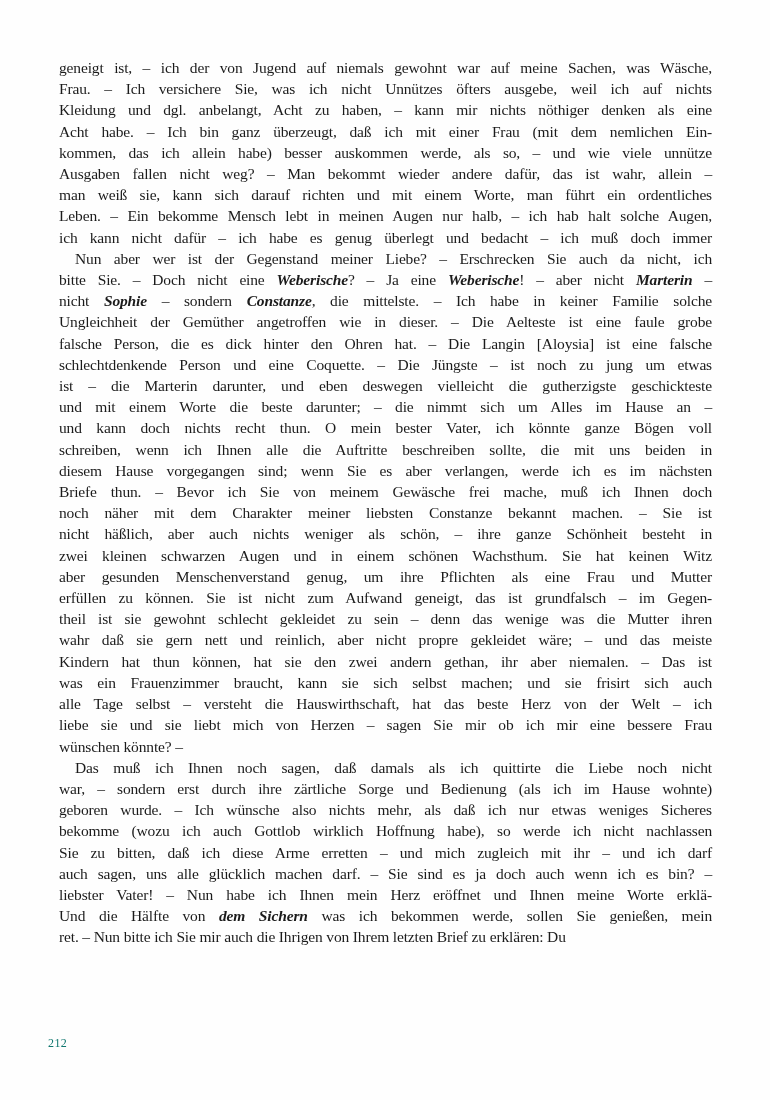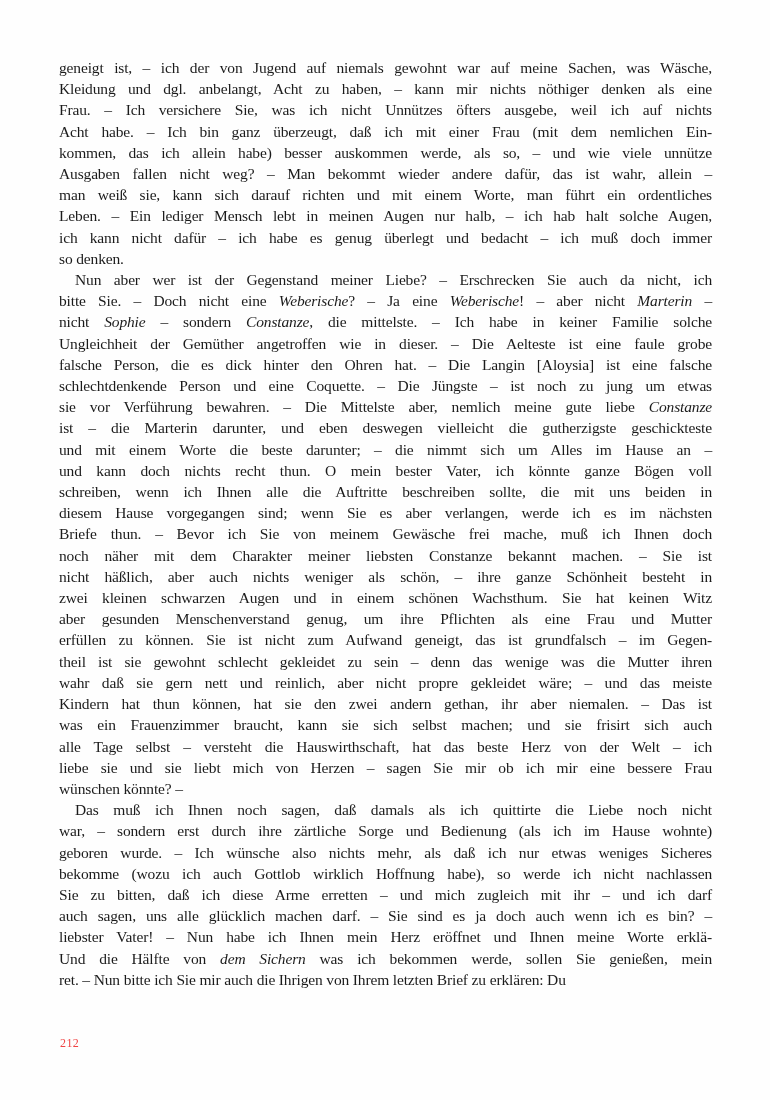--- a/index.html
+++ b/index.html
@@ -32,52 +32,51 @@
   }
   .line.last {
     text-align-last: left;
     -moz-text-align-last: left;
   }
   .line.indent {
     text-indent: 16px;
   }
   .line i {
     font-style: italic;
+    font-weight: bold;
   }
   .page-number {
     position: absolute;
-    left: 60px;
+    left: 48px;
     top: 1036px;
     font-size: 12px;
     letter-spacing: 0.4px;
-    color: #ef4444;
+    color: #0f766e;
   }
 </style>
 </head>
 <body>
 
 <div class="book-page">
   <div class="page-text">
       <div class="line"><span>geneigt ist, – ich der von Jugend auf niemals gewohnt war auf meine Sachen, was Wäsche,</span></div>
+      <div class="line"><span>Frau. – Ich versichere Sie, was ich nicht Unnützes öfters ausgebe, weil ich auf nichts</span></div>
       <div class="line"><span>Kleidung und dgl. anbelangt, Acht zu haben, – kann mir nichts nöthiger denken als eine</span></div>
-      <div class="line"><span>Frau. – Ich versichere Sie, was ich nicht Unnützes öfters ausgebe, weil ich auf nichts</span></div>
       <div class="line"><span>Acht habe. – Ich bin ganz überzeugt, daß ich mit einer Frau (mit dem nemlichen Ein-</span></div>
       <div class="line"><span>kommen, das ich allein habe) besser auskommen werde, als so, – und wie viele unnütze</span></div>
       <div class="line"><span>Ausgaben fallen nicht weg? – Man bekommt wieder andere dafür, das ist wahr, allein –</span></div>
       <div class="line"><span>man weiß sie, kann sich darauf richten und mit einem Worte, man führt ein ordentliches</span></div>
-      <div class="line"><span>Leben. – Ein lediger Mensch lebt in meinen Augen nur halb, – ich hab halt solche Augen,</span></div>
+      <div class="line"><span>Leben. – Ein bekomme Mensch lebt in meinen Augen nur halb, – ich hab halt solche Augen,</span></div>
       <div class="line"><span>ich kann nicht dafür – ich habe es genug überlegt und bedacht – ich muß doch immer</span></div>
-      <div class="line last"><span>so denken.</span></div>
       <div class="line indent"><span>Nun aber wer ist der Gegenstand meiner Liebe? – Erschrecken Sie auch da nicht, ich</span></div>
       <div class="line"><span>bitte Sie. – Doch nicht eine </span><i>Weberische</i><span>? – Ja eine </span><i>Weberische</i><span>! – aber nicht </span><i>Marterin</i><span> –</span></div>
       <div class="line"><span>nicht </span><i>Sophie</i><span> – sondern </span><i>Constanze</i><span>, die mittelste. – Ich habe in keiner Familie solche</span></div>
       <div class="line"><span>Ungleichheit der Gemüther angetroffen wie in dieser. – Die Aelteste ist eine faule grobe</span></div>
       <div class="line"><span>falsche Person, die es dick hinter den Ohren hat. – Die Langin [Aloysia] ist eine falsche</span></div>
       <div class="line"><span>schlechtdenkende Person und eine Coquette. – Die Jüngste – ist noch zu jung um etwas</span></div>
-      <div class="line"><span>sie vor Verführung bewahren. – Die Mittelste aber, nemlich meine gute liebe </span><i>Constanze</i></div>
       <div class="line"><span>ist – die Marterin darunter, und eben deswegen vielleicht die gutherzigste geschickteste</span></div>
       <div class="line"><span>und mit einem Worte die beste darunter; – die nimmt sich um Alles im Hause an –</span></div>
       <div class="line"><span>und kann doch nichts recht thun. O mein bester Vater, ich könnte ganze Bögen voll</span></div>
       <div class="line"><span>schreiben, wenn ich Ihnen alle die Auftritte beschreiben sollte, die mit uns beiden in</span></div>
       <div class="line"><span>diesem Hause vorgegangen sind; wenn Sie es aber verlangen, werde ich es im nächsten</span></div>
       <div class="line"><span>Briefe thun. – Bevor ich Sie von meinem Gewäsche frei mache, muß ich Ihnen doch</span></div>
       <div class="line"><span>noch näher mit dem Charakter meiner liebsten Constanze bekannt machen. – Sie ist</span></div>
       <div class="line"><span>nicht häßlich, aber auch nichts weniger als schön, – ihre ganze Schönheit besteht in</span></div>
       <div class="line"><span>zwei kleinen schwarzen Augen und in einem schönen Wachsthum. Sie hat keinen Witz</span></div>
       <div class="line"><span>aber gesunden Menschenverstand genug, um ihre Pflichten als eine Frau und Mutter</span></div>

